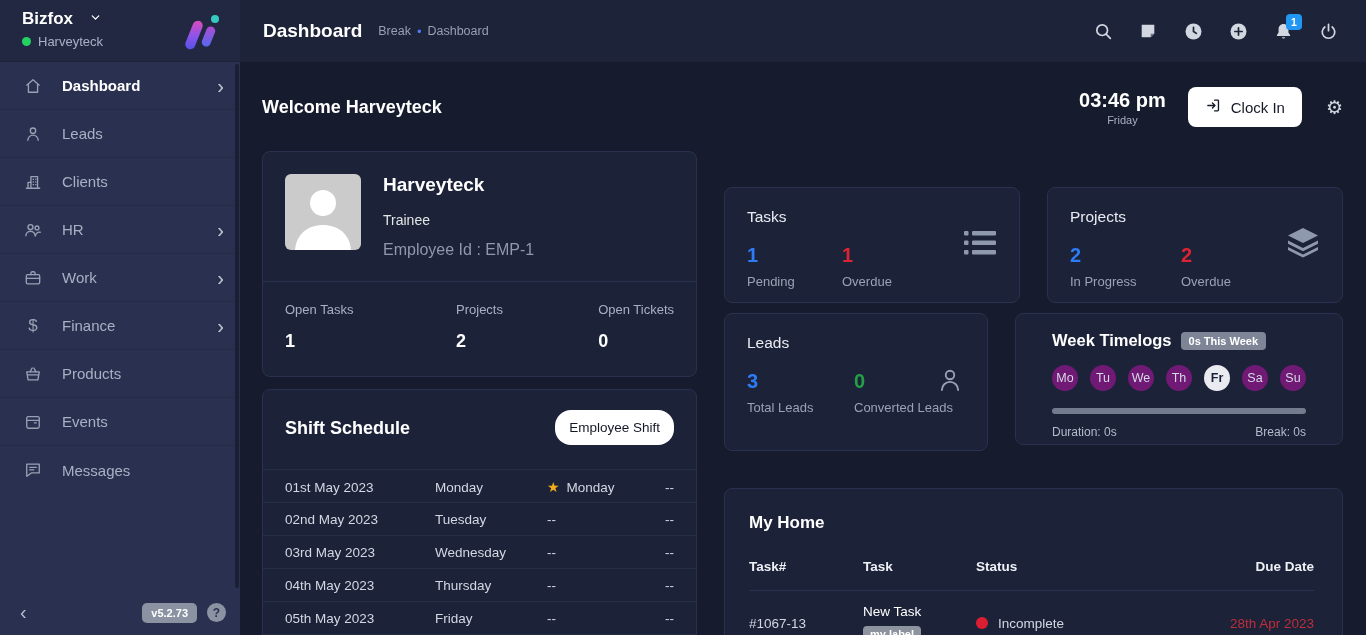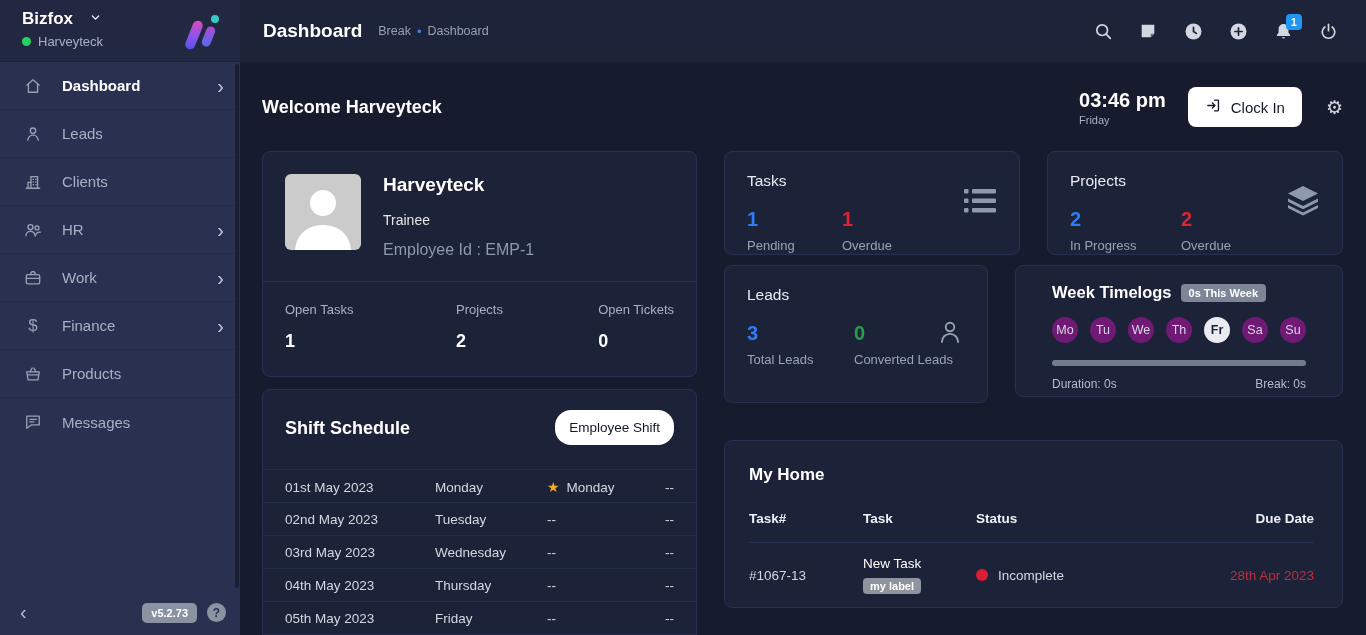--- a/index.html
+++ b/index.html
@@ -37,21 +37,21 @@
   .tb-title { color:#fff; font-size:19px; font-weight:700; }
   .crumb { margin-left:16px; font-size:12.5px; color:#98a0b4; display:flex; align-items:center; gap:6px; }
   .crumb-dot { color:#4d79f6; font-size:13px; }
   .tb-icons { margin-left:auto; display:flex; align-items:center; gap:25px; }
   .tb-icon { width:20px; height:20px; position:relative; cursor:pointer; display:flex; align-items:center; justify-content:center; }
   .tb-badge { position:absolute; top:-7px; right:-9px; min-width:16px; height:16px; background:#2196f3; color:#fff; font-size:10.5px; font-weight:700; border-radius:4px; display:flex; align-items:center; justify-content:center; padding:0 4px; }
 
   .content { flex:1; padding:19px 23px 0 22px; overflow:hidden; background:#161b2d; }
   .welcome-row { display:flex; align-items:center; margin:6px 0 24px; }
   .welcome-title { color:#fff; font-size:18px; font-weight:700; }
-  .time-block { margin-left:auto; text-align:left; margin-right:22px; }
+  .time-block { margin-left:auto; text-align:center; margin-right:22px; }
   .time-big { color:#fff; font-size:20px; font-weight:700; }
   .time-day { color:#a9b0c3; font-size:11px; margin-top:2px; }
   .clockin-btn { background:#fff; color:#141927; border:none; border-radius:8px; height:40px; padding:0 17px; display:flex; align-items:center; gap:9px; font-size:15px; font-family:"Liberation Sans",sans-serif; cursor:pointer; }
   .gear { margin-left:24px; color:#d2d7e0; font-size:19px; font-family:"DejaVu Sans",sans-serif; cursor:pointer; }
 
   .grid { display:flex; gap:27px; }
   .col-left { width:435px; flex:none; display:flex; flex-direction:column; gap:12px; }
   .col-right { flex:1; display:flex; flex-direction:column; gap:10px; min-width:0; }
   .two { display:flex; gap:27px; align-items:flex-start; }
   .two > * { flex:1; }
@@ -76,21 +76,21 @@
   .shift-card { padding-top:20px; }
   .sh-head { display:flex; justify-content:space-between; align-items:flex-start; padding:0 22px; margin-bottom:24px; }
   .sh-title { color:#fff; font-size:18px; font-weight:700; margin-top:8px; }
   .emp-shift-btn { background:#fff; color:#141927; border:none; border-radius:16px; padding:10px 14px; font-size:13.5px; font-family:"Liberation Sans",sans-serif; cursor:pointer; }
   .sh-row { display:grid; grid-template-columns:150px 112px 1fr 34px; padding:9px 22px; height:33px; align-items:center; border-top:1px solid #262d47; font-size:13.5px; color:#d3d8e2; }
   .sh-extra { text-align:right; }
   .star { color:#f0ad1e; font-size:14px; margin-right:7px; font-family:"DejaVu Sans",sans-serif; }
 
   
   .mini-card { position:relative; padding:20px 22px; }
-  .mini-card.h130 { height:104px; }
+  .mini-card.h130 { height:116px;margin-top:36px; }
   .mini-card.h138 { height:138px; }
   .mini-title { color:#e8ebf1; font-size:15.5px; margin-bottom:18px; }
   .mini-stats { display:flex; }
   .mstat { min-width:95px; }
   .mstat-value { font-size:20px; font-weight:700; }
   .mstat-label { color:#9aa2b5; font-size:13px; margin-top:7px; }
   .c-blue { color:#2e7bf6; } .c-red { color:#dc2333; } .c-green { color:#23a047; }
   .mini-icon { position:absolute; right:22px; top:50%; transform:translateY(-50%); }
 
   
@@ -216,20 +216,30 @@
       <div class="nav-item">
         <span class="nav-icon">
           <svg width="20" height="20" viewBox="0 0 24 24">
               <path d="M4.5 9.5h15l-1.6 9.5H6.1z"></path>
               <path d="M8.5 9.5 11 4.8M15.5 9.5 13 4.8"></path>
               <path d="M6 13h12"></path>
             </svg>
         </span>
         <span>Products</span>
       </div>
+      <div class="nav-item">
+        <span class="nav-icon">
+          <svg width="20" height="20" viewBox="0 0 24 24">
+              <rect x="4.5" y="5.5" width="15" height="14" rx="2"></rect>
+              <path d="M4.5 10h15"></path>
+              <path d="M13.5 13h2.5"></path>
+            </svg>
+        </span>
+        <span>Events</span>
+      </div>
       <div class="nav-item" style="border-bottom:none">
         <span class="nav-icon">
           <svg width="20" height="20" viewBox="0 0 24 24">
               <path d="M4.5 5h15v10.5H10l-5.5 4z"></path>
               <path d="M8 8.8h8M8 11.8h5"></path>
             </svg>
         </span>
         <span>Messages</span>
       </div>
     </nav>

